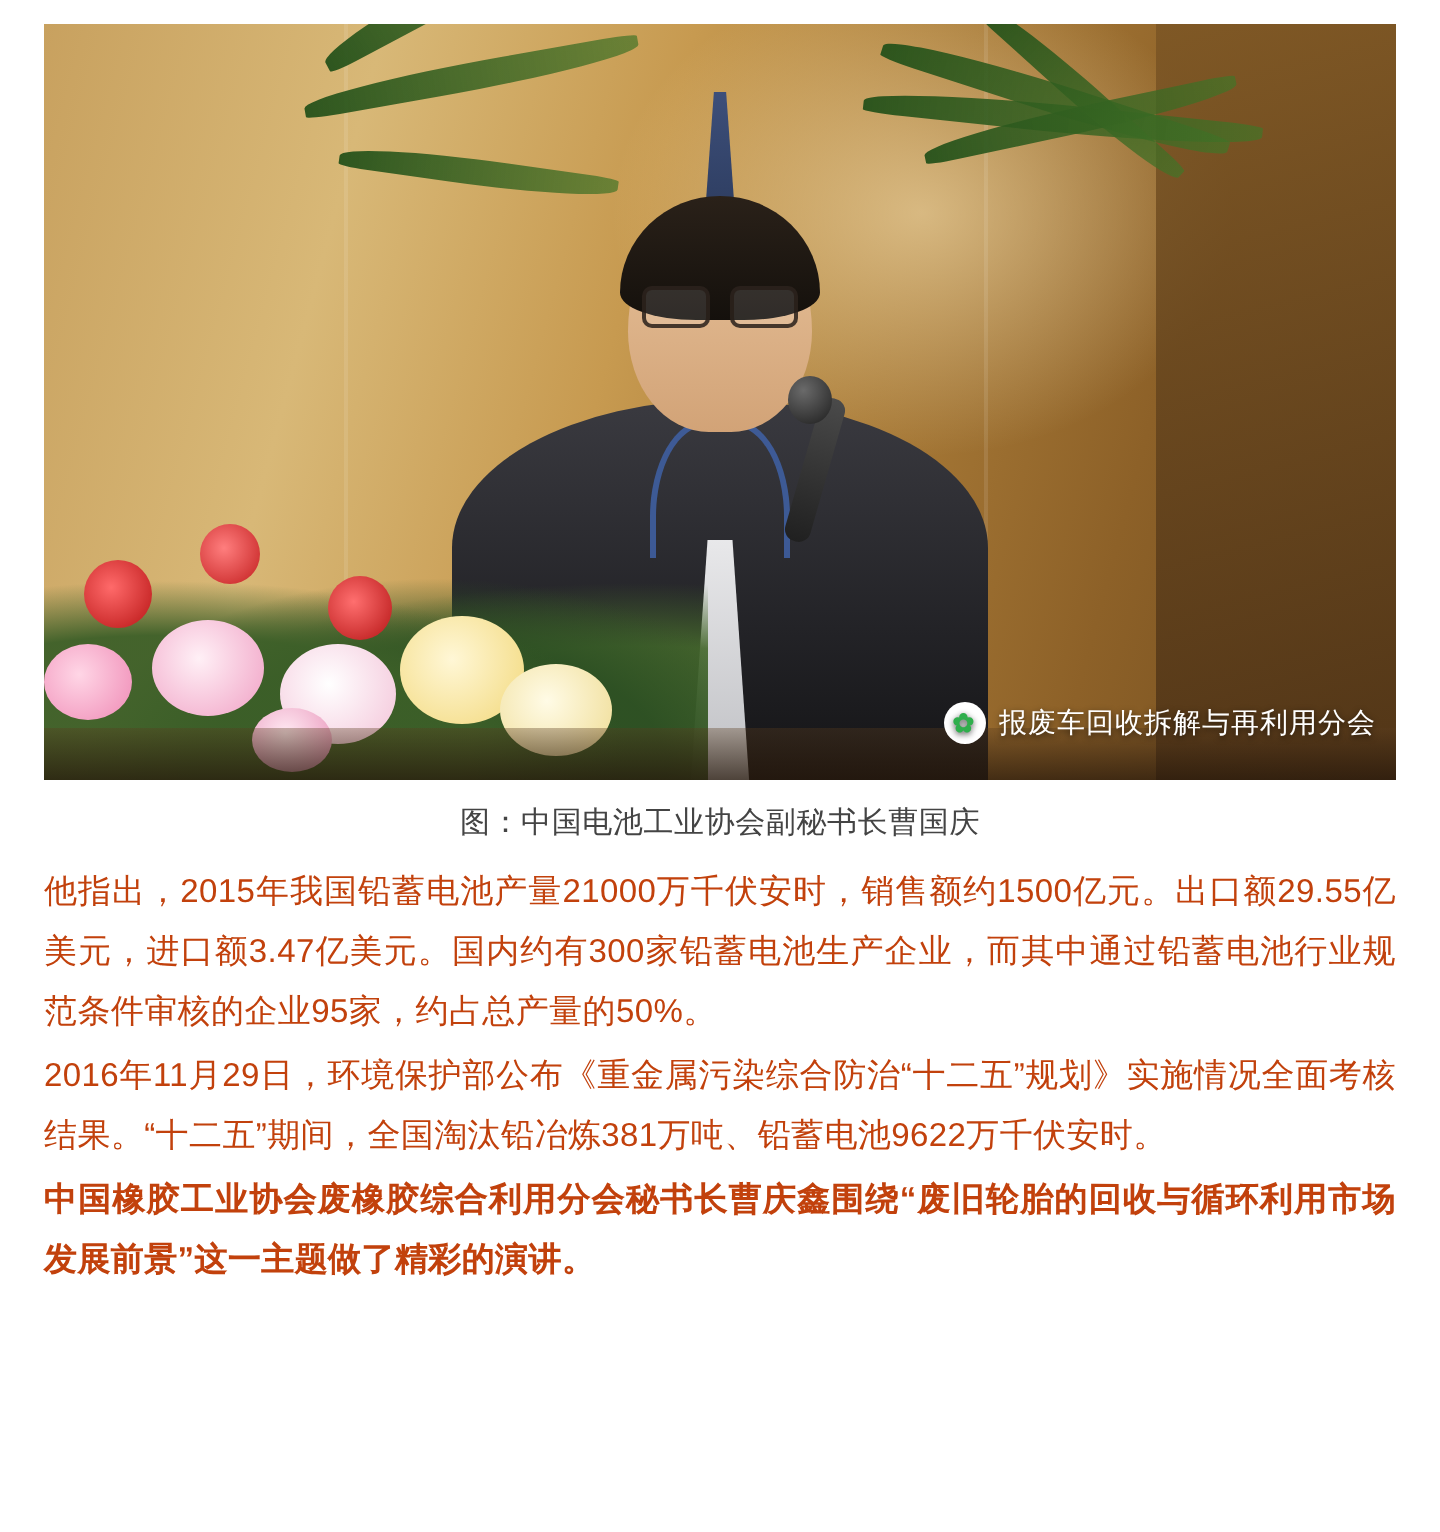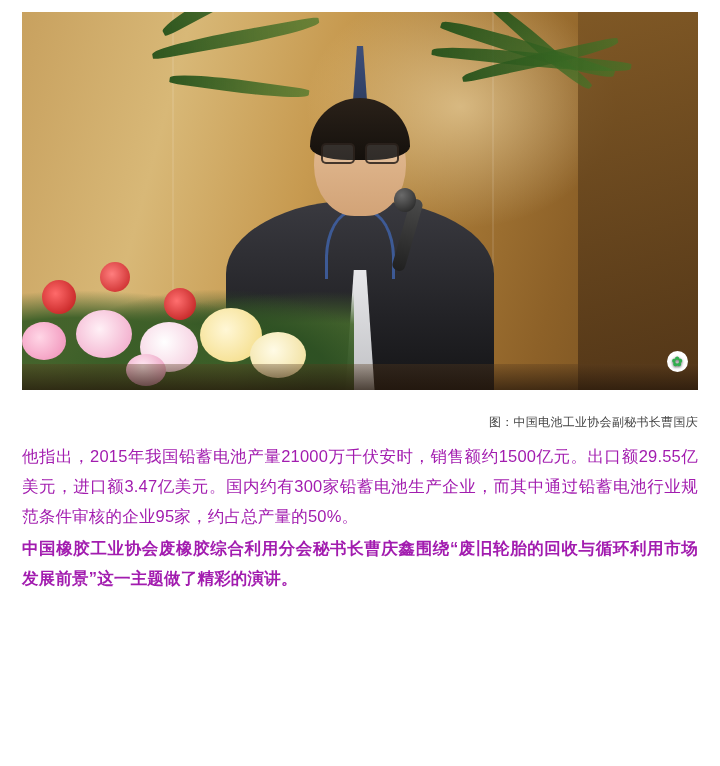--- a/index.html
+++ b/index.html
@@ -229,33 +229,33 @@
     background: #ffffff;
     color: #2fae4c;
     font-size: 13px;
     line-height: 21px;
     text-align: center;
     font-weight: bold;
   }
 
   
   .caption {
-    text-align: right;
-    font-size: 12px;
+    text-align: center;
+    font-size: 15px;
     color: #444444;
-    margin: 24px 0 10px 0;
+    margin: 12px 0 10px 0;
     letter-spacing: .3px;
   }
 
   
   .body-text p {
     margin: 0 0 2px 0;
     font-size: 16.5px;
     line-height: 30px;
-    color: #a21caf;
+    color: #c2410c;
     text-align: justify;
     letter-spacing: .2px;
   }
   .highlight {
     color: #cf2020;
     font-weight: bold;
     line-height: 31px;
     font-size: 16.5px;
     margin-top: 4px;
     text-align: justify;
@@ -307,24 +307,26 @@
         <div class="flower" style="left:126px; top:86px; width:58px; height:50px; background:radial-gradient(circle at 42% 40%, #ffffff, #f3c3d8);"></div>
         <div class="flower" style="left:186px; top:72px; width:62px; height:54px; background:radial-gradient(circle at 42% 40%, #fff7d6, #f2d87a);"></div>
         <div class="flower" style="left:236px; top:96px; width:56px; height:46px; background:radial-gradient(circle at 42% 40%, #fffbe6, #efdc94);"></div>
         <div class="flower" style="left:112px; top:118px; width:40px; height:32px; background:radial-gradient(circle at 42% 40%, #ffe9f2, #e896bb);"></div>
       </div>
 
       <div class="table-edge"></div>
 
       <div class="watermark">
         <span class="wm-logo">✿</span>
+        <span>报废车回收拆解与再利用分会</span>
       </div>
     </div>
   </div>
 
   <div class="caption">图：中国电池工业协会副秘书长曹国庆</div>
 
   <div class="body-text">
     <p>他指出，2015年我国铅蓄电池产量21000万千伏安时，销售额约1500亿元。出口额29.55亿美元，进口额3.47亿美元。国内约有300家铅蓄电池生产企业，而其中通过铅蓄电池行业规范条件审核的企业95家，约占总产量的50%。</p>
+    <p>2016年11月29日，环境保护部公布《重金属污染综合防治“十二五”规划》实施情况全面考核结果。“十二五”期间，全国淘汰铅冶炼381万吨、铅蓄电池9622万千伏安时。</p>
     <p class="highlight">中国橡胶工业协会废橡胶综合利用分会秘书长曹庆鑫围绕“废旧轮胎的回收与循环利用市场发展前景”这一主题做了精彩的演讲。</p>
   </div>
 
 </div>
 
 </body></html>

